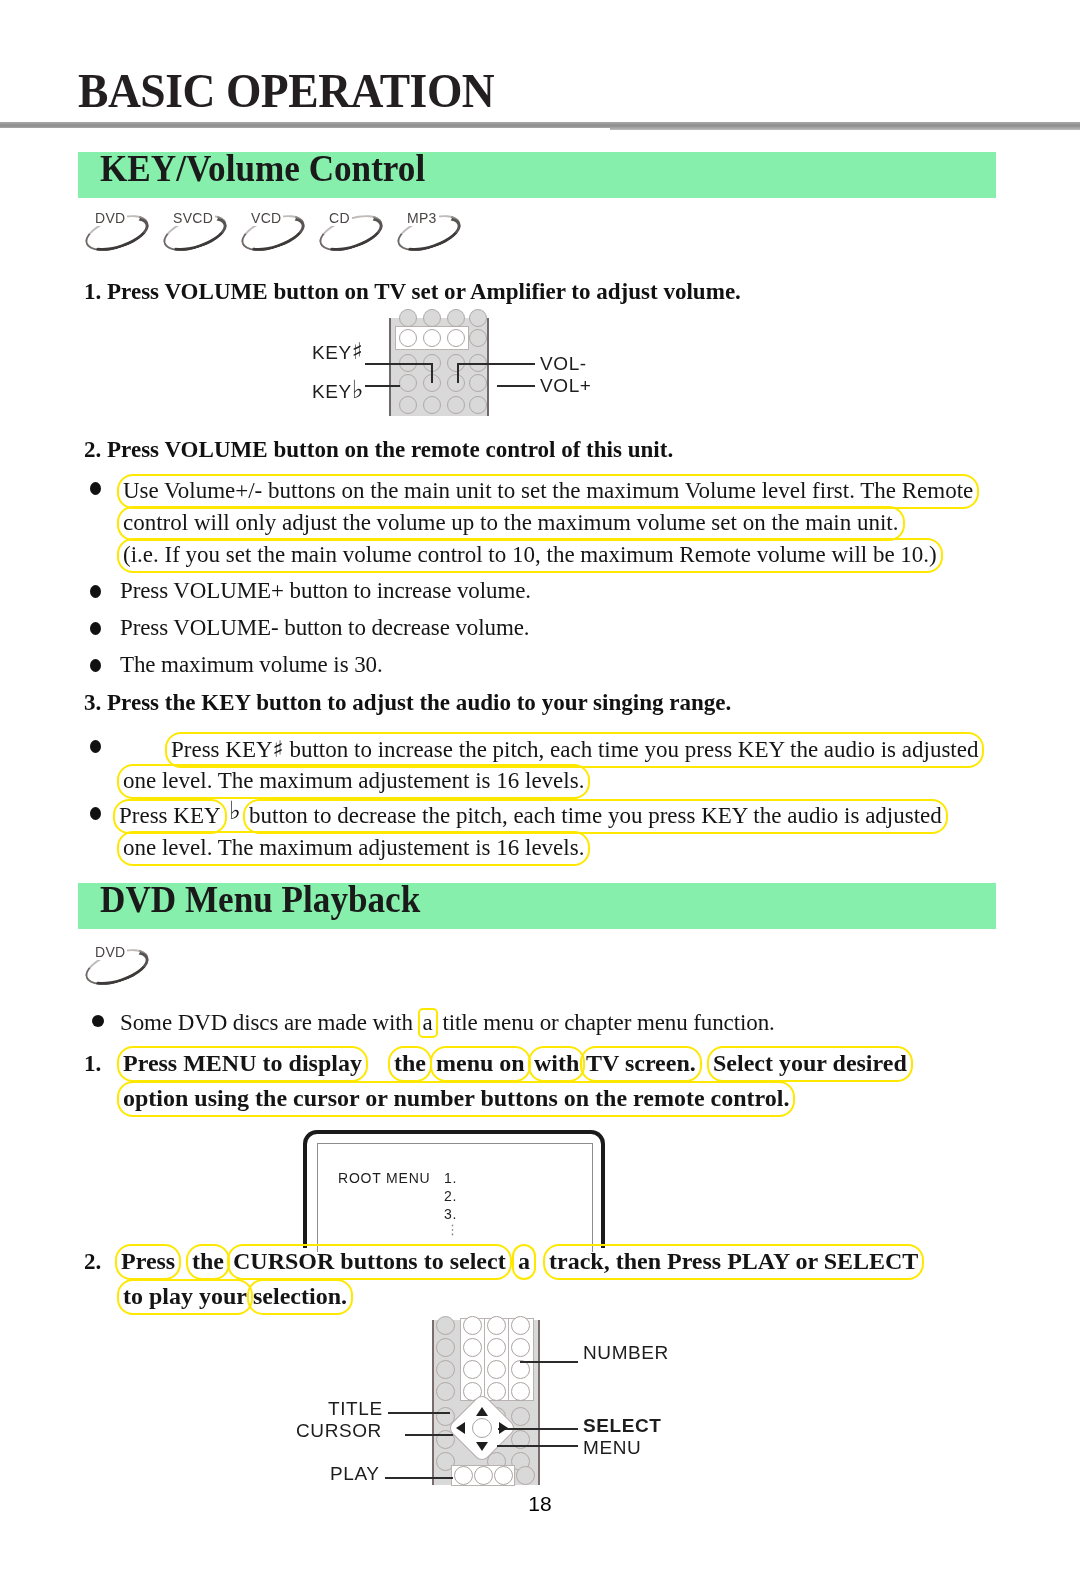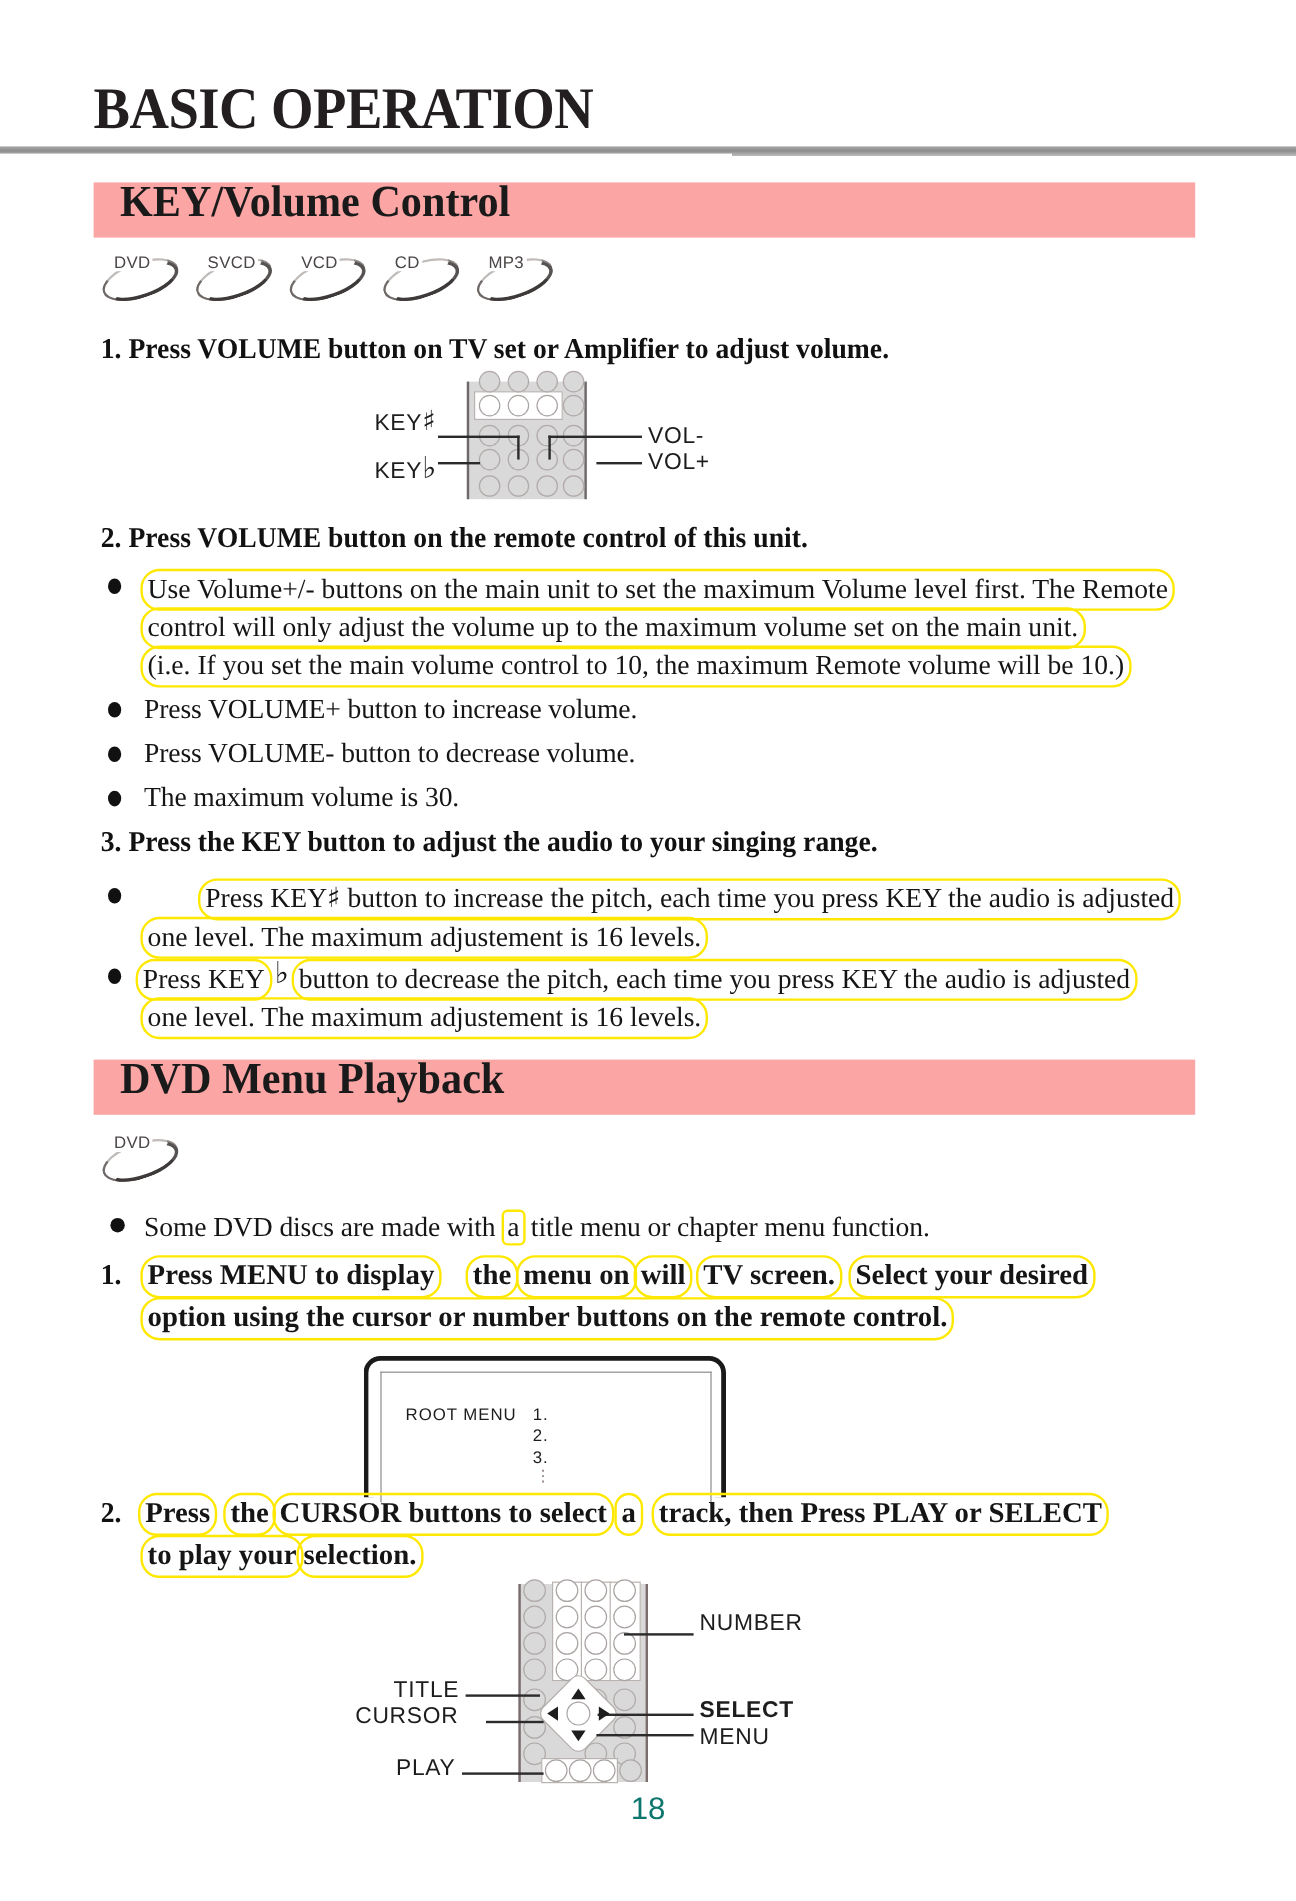--- a/index.html
+++ b/index.html
@@ -47,21 +47,21 @@
     left: 0px;
     top: 128px;
     width: 610px;
     height: 3px;
     background: #ffffff;
   }
 
   
   .section-bar {
     position: absolute;
-    background: #fca5a5;
+    background: #86efac;
     height: 46px;
   }
   .section-bar .section-label {
     position: absolute;
     left: 22px;
     top: -5px;
     font-family: "Liberation Serif", serif;
     font-weight: bold;
     font-size: 37px;
     color: #1a1a1a;
@@ -264,22 +264,22 @@
     position: absolute;
     width: 0; height: 0;
   }
   .page-num {
     position: absolute;
     left: 0px;
     top: 1492px;
     width: 1080px;
     text-align: center;
     font-family: "Liberation Sans", sans-serif;
-    font-size: 26px;
-    color: #0f766e;
+    font-size: 21px;
+    color: #000000;
   }
 </style>
 </head>
 <body>
 
 <div class="page">
 
   <div class="page-title">BASIC OPERATION</div>
   <div class="title-rule"></div>
   <div class="title-rule-2"></div>
@@ -403,21 +403,21 @@
     </span>
   </div>
 
   <div class="bullet-dot" style="left:92px; top:1015px; width:12px; height:12px;"></div>
   <div class="body-line" style="left:120px; top:1008px;"><span>Some DVD discs are made with</span> <span class="hl">a</span> <span>title menu or chapter menu function.</span></div>
 
   <div class="step-head" style="left:84px; top:1050px;">1.</div>
   <div class="hl-blk bold" style="left:117px; top:1046px;">Press MENU to display</div>
   <div class="hl-blk bold" style="left:388px; top:1046px;">the</div>
   <div class="hl-blk bold" style="left:430px; top:1046px;">menu on</div>
-  <div class="hl-blk bold" style="left:528px; top:1046px;">will</div>
+  <div class="hl-blk bold" style="left:528px; top:1046px;">with</div>
   <div class="hl-blk bold" style="left:580px; top:1046px;">TV screen.</div>
   <div class="hl-blk bold" style="left:117px; top:1081px;">option using the cursor or number buttons on the remote control.</div>
   <div class="hl-blk bold" style="left:707px; top:1046px;">Select your desired</div>
 
   <div class="tv">
     <div class="tv-inner">
       <div class="tv-txt" style="left:20px; top:26px;">ROOT MENU</div>
       <div class="tv-txt" style="left:126px; top:26px;">1.</div>
       <div class="tv-txt" style="left:126px; top:44px;">2.</div>
       <div class="tv-txt" style="left:126px; top:62px;">3.</div>

